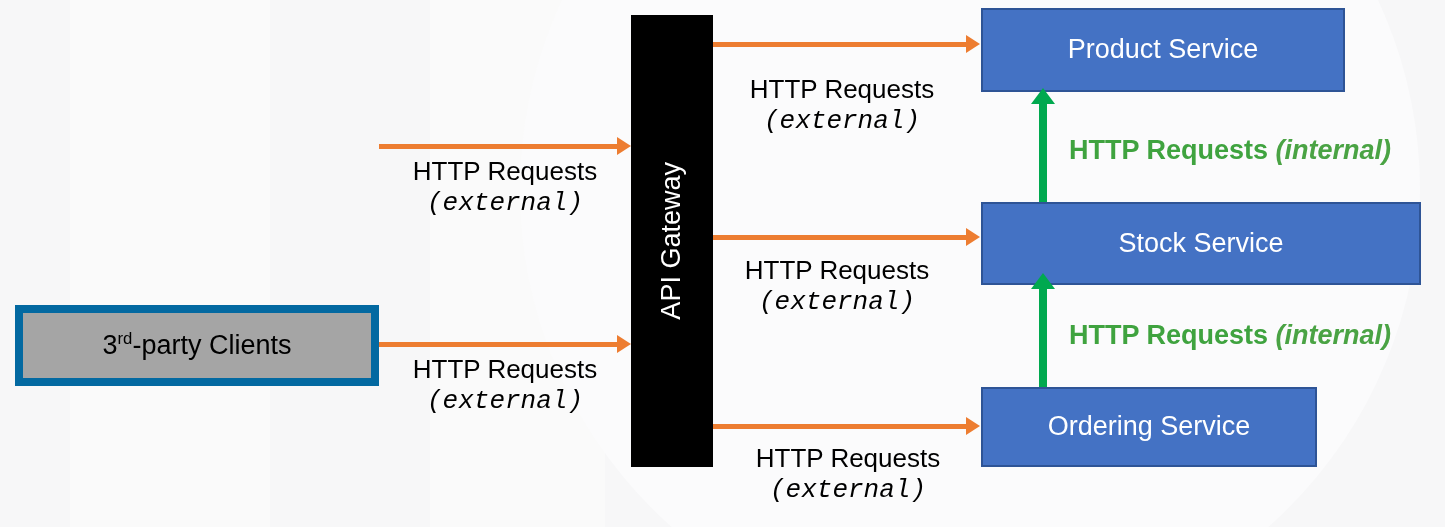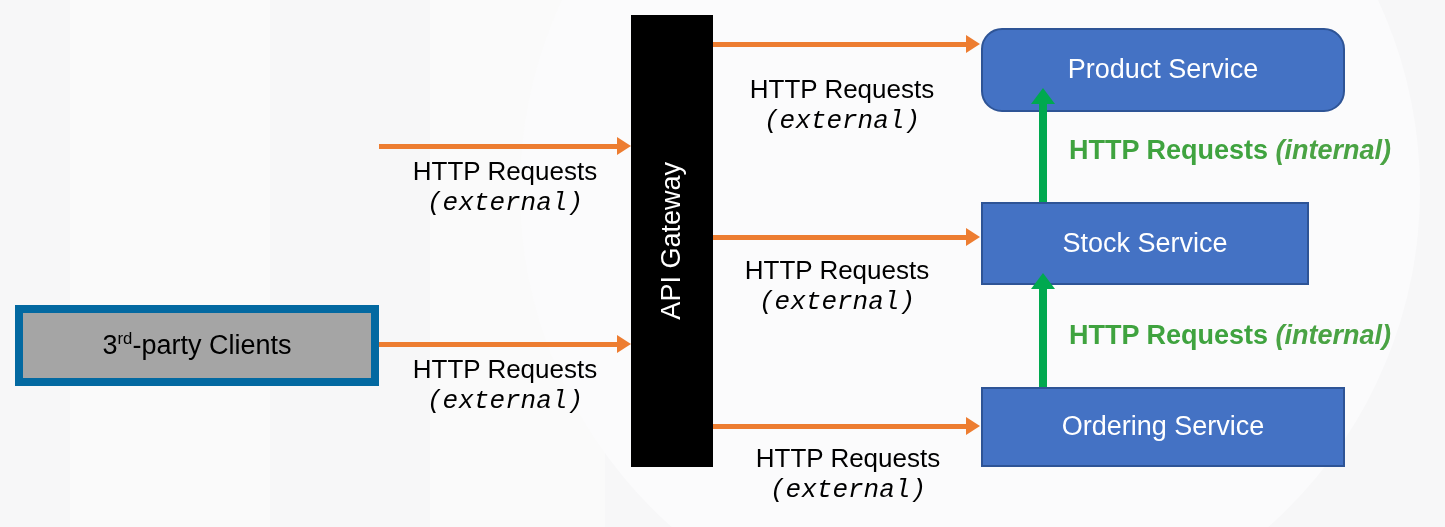--- a/index.html
+++ b/index.html
@@ -140,29 +140,29 @@
 
 
   <div class="node node-clients" style="left:15px; top:305px; width:364px; height:81px;">
     <span><span>3</span><span class="sup">rd</span><span>-party Clients</span></span>
   </div>
 
   <div class="node node-gateway" style="left:631px; top:15px; width:82px; height:452px;">
     <span class="vtext">API Gateway</span>
   </div>
 
-  <div class="node node-service" style="left:981px; top:28px; width:364px; height:84px;border-radius:21px;">
+  <div class="node node-service" style="left:981px; top:8px; width:364px; height:84px;">
     <span>Product Service</span>
   </div>
 
-  <div class="node node-service" style="left:981px; top:202px; width:328px; height:83px;">
+  <div class="node node-service" style="left:981px; top:202px; width:440px; height:83px;">
     <span>Stock Service</span>
   </div>
 
-  <div class="node node-service" style="left:981px; top:387px; width:364px; height:80px;">
+  <div class="node node-service" style="left:981px; top:387px; width:336px; height:80px;">
     <span>Ordering Service</span>
   </div>
 
   <div class="arrow-h" style="left:379px; top:144px; width:239px;"></div>
   <div class="arrow-h" style="left:379px; top:342px; width:239px;"></div>
   <div class="arrow-h" style="left:713px; top:42px; width:254px;"></div>
   <div class="arrow-h" style="left:713px; top:235px; width:254px;"></div>
   <div class="arrow-h" style="left:713px; top:424px; width:254px;"></div>
 
   <div class="arrow-v" style="left:1039px; top:103px; width:8px; height:99px;"></div>

